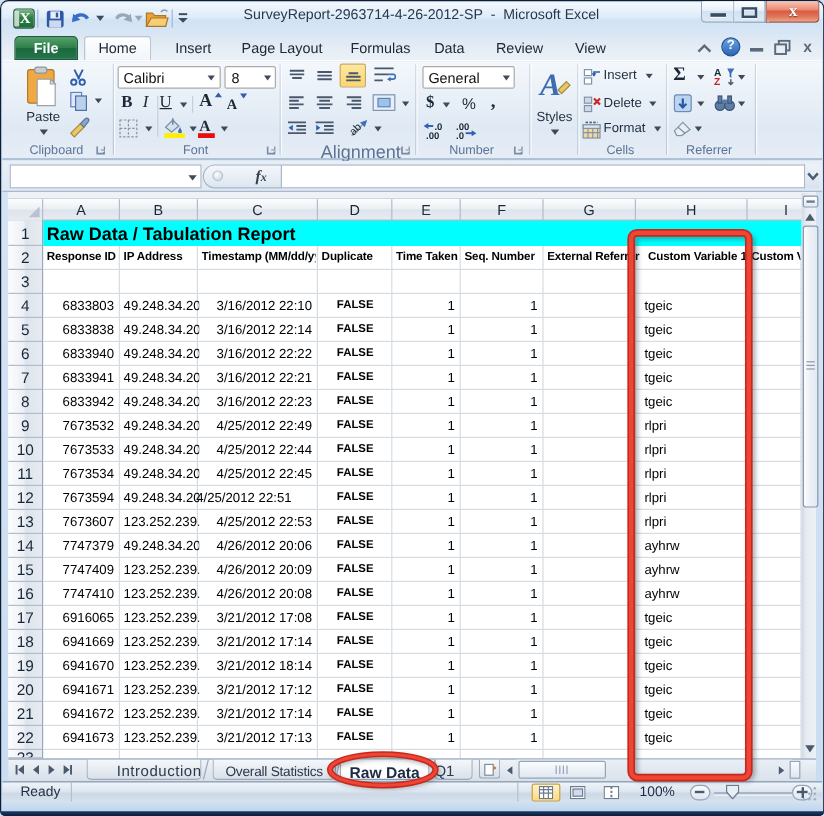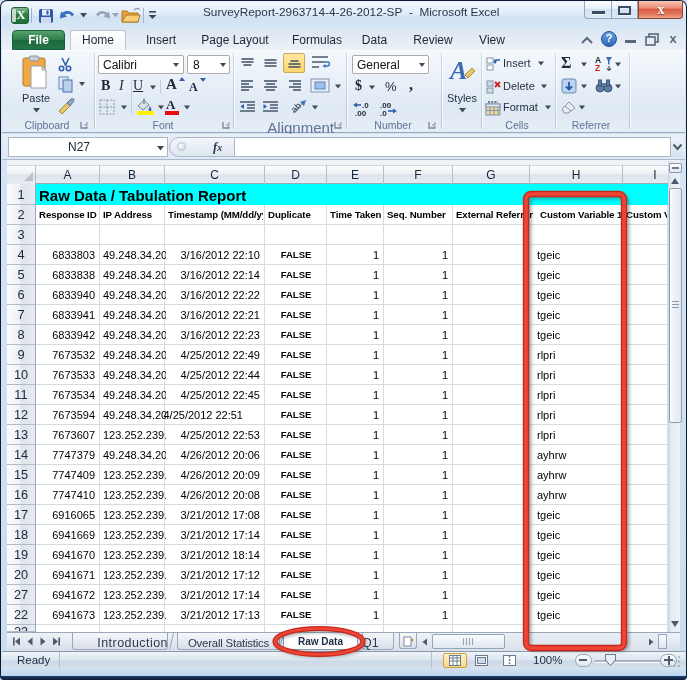--- a/index.html
+++ b/index.html
@@ -405,21 +405,20 @@
 <svg class="abs" style="left:560px;top:100px" width="17" height="14" viewBox="0 0 17 14">
 <path d="M2 9 L9 2 L15 8 L8 13 L4 13 Z" fill="#e9eef5" stroke="#8194ab"></path>
 <path d="M5 6 L11 11" stroke="#8194ab" stroke-width="1"></path>
     </svg>
 <svg class="abs" style="left:578px;top:105px" width="8" height="5" viewBox="0 0 8 5">
       <path d="M1 0.5 L7 0.5 L4 4.5 Z" fill="#3f4a58"></path>
     </svg>
 
 <div class="abs" style="left:2px;top:134px;width:683px;height:26px;background:linear-gradient(180deg,#e9eff7,#dfe8f3);border-bottom:1px solid #a9b8ca"></div>
 <div class="abs" style="left:8px;top:137px;width:160px;height:20px;background:#fff;border:1px solid #aab7c8"></div>
-<div class="abs" style="left:8px;top:137px;width:142px;height:20px;font-size:12px;color:#1a2736;text-align:center;line-height:20px">N27</div>
 <svg class="abs" style="left:156px;top:145px" width="9" height="6" viewBox="0 0 9 6">
       <path d="M1 1 L8 1 L4.5 5.5 Z" fill="#3f4a58"></path>
     </svg>
 
 <div class="abs" style="left:169px;top:137px;width:66px;height:20px;background:linear-gradient(180deg,#f4f7fb,#dde6f0);border:1px solid #aab7c8;border-radius:10px 0 0 10px"></div>
 <div class="abs" style="left:177px;top:142px;width:9px;height:9px;border-radius:50%;background:radial-gradient(circle at 35% 35%,#fdfefe,#c6d2e0);border:1px solid #b5c2d2"></div>
 <div class="abs" style="left:213px;top:139px;font-size:13px;font-style:italic;font-family:Liberation Serif,serif;font-weight:bold;color:#33414f">f<span style="font-size:10px">x</span></div>
 <div class="abs" style="left:235px;top:137px;width:436px;height:20px;background:#fff;border:1px solid #aab7c8;border-left:none"></div>
 <div class="abs" style="left:671px;top:137px;width:12px;height:20px;background:linear-gradient(180deg,#eef3f9,#d8e2ee)"></div>
 <svg class="abs" style="left:672px;top:143px" width="11" height="8" viewBox="0 0 11 8">
@@ -459,21 +458,21 @@
 <div class="abs" style="left:7px;top:385px;width:28px;height:20px;border-bottom:1px solid #b2bccb;font-size:12.8px;color:#17273c;text-align:center;line-height:20px;overflow:hidden">11</div>
 <div class="abs" style="left:7px;top:405px;width:28px;height:20px;border-bottom:1px solid #b2bccb;font-size:12.8px;color:#17273c;text-align:center;line-height:20px;overflow:hidden">12</div>
 <div class="abs" style="left:7px;top:425px;width:28px;height:20px;border-bottom:1px solid #b2bccb;font-size:12.8px;color:#17273c;text-align:center;line-height:20px;overflow:hidden">13</div>
 <div class="abs" style="left:7px;top:445px;width:28px;height:20px;border-bottom:1px solid #b2bccb;font-size:12.8px;color:#17273c;text-align:center;line-height:20px;overflow:hidden">14</div>
 <div class="abs" style="left:7px;top:465px;width:28px;height:20px;border-bottom:1px solid #b2bccb;font-size:12.8px;color:#17273c;text-align:center;line-height:20px;overflow:hidden">15</div>
 <div class="abs" style="left:7px;top:485px;width:28px;height:20px;border-bottom:1px solid #b2bccb;font-size:12.8px;color:#17273c;text-align:center;line-height:20px;overflow:hidden">16</div>
 <div class="abs" style="left:7px;top:505px;width:28px;height:20px;border-bottom:1px solid #b2bccb;font-size:12.8px;color:#17273c;text-align:center;line-height:20px;overflow:hidden">17</div>
 <div class="abs" style="left:7px;top:525px;width:28px;height:20px;border-bottom:1px solid #b2bccb;font-size:12.8px;color:#17273c;text-align:center;line-height:20px;overflow:hidden">18</div>
 <div class="abs" style="left:7px;top:545px;width:28px;height:20px;border-bottom:1px solid #b2bccb;font-size:12.8px;color:#17273c;text-align:center;line-height:20px;overflow:hidden">19</div>
 <div class="abs" style="left:7px;top:565px;width:28px;height:20px;border-bottom:1px solid #b2bccb;font-size:12.8px;color:#17273c;text-align:center;line-height:20px;overflow:hidden">20</div>
-<div class="abs" style="left:7px;top:585px;width:28px;height:20px;border-bottom:1px solid #b2bccb;font-size:12.8px;color:#17273c;text-align:center;line-height:20px;overflow:hidden">27</div>
+<div class="abs" style="left:7px;top:585px;width:28px;height:20px;border-bottom:1px solid #b2bccb;font-size:12.8px;color:#17273c;text-align:center;line-height:20px;overflow:hidden">21</div>
 <div class="abs" style="left:7px;top:605px;width:28px;height:20px;border-bottom:1px solid #b2bccb;font-size:12.8px;color:#17273c;text-align:center;line-height:20px;overflow:hidden">22</div>
 <div class="abs" style="left:7px;top:625px;width:28px;height:7px;border-bottom:1px solid #b2bccb;font-size:12.8px;color:#17273c;text-align:center;line-height:14px;overflow:hidden">23</div>
 <div class="abs" style="left:99px;top:205px;width:1px;height:427px;background:#d6dce4"></div>
 <div class="abs" style="left:164px;top:205px;width:1px;height:427px;background:#d6dce4"></div>
 <div class="abs" style="left:264px;top:205px;width:1px;height:427px;background:#d6dce4"></div>
 <div class="abs" style="left:326px;top:205px;width:1px;height:427px;background:#d6dce4"></div>
 <div class="abs" style="left:383px;top:205px;width:1px;height:427px;background:#d6dce4"></div>
 <div class="abs" style="left:452px;top:205px;width:1px;height:427px;background:#d6dce4"></div>
 <div class="abs" style="left:529px;top:205px;width:1px;height:427px;background:#d6dce4"></div>
 <div class="abs" style="left:622px;top:205px;width:1px;height:427px;background:#d6dce4"></div>
@@ -678,21 +677,21 @@
 <svg class="abs" style="left:51px;top:637px" width="10" height="9" viewBox="0 0 10 9">
       <path d="M2 0.5 L7 4.5 L2 8.5 Z" fill="#4b5a6c"></path>
       <rect x="7.4" y="0.5" width="1.6" height="8" fill="#4b5a6c"></rect>
     </svg>
 
 <div class="abs" style="left:72px;top:633px;width:96px;height:17px;background:linear-gradient(180deg,#f6f8fa,#d9e0e9);border:1px solid #9aa8ba;border-top:none;border-radius:0 0 4px 4px"></div>
     <div class="abs" style="left:72px;top:636px;width:96px;text-align:right;font-size:12.5px;font-weight:normal;color:#2b3a4d;white-space:nowrap"><span style="letter-spacing:.45px">Introduction</span></div>
 <div class="abs" style="left:177px;top:633px;width:103px;height:17px;background:linear-gradient(180deg,#f6f8fa,#d9e0e9);border:1px solid #9aa8ba;border-top:none;border-radius:0 0 4px 4px"></div>
     <div class="abs" style="left:177px;top:636px;width:103px;text-align:center;font-size:12.5px;font-weight:normal;color:#2b3a4d;white-space:nowrap"><span style="font-size:11.4px;letter-spacing:-.2px">Overall Statistics</span></div>
 <div class="abs" style="left:283px;top:633px;width:75px;height:17px;background:#fdfdfe;border:1px solid #8b99ac;border-top:none;border-radius:0 0 4px 4px"></div>
-    <div class="abs" style="left:283px;top:636px;width:75px;text-align:center;font-size:10px;font-weight:bold;color:#1c2c44;white-space:nowrap">Raw Data</div>
+    <div class="abs" style="left:283px;top:636px;width:75px;text-align:center;font-size:13px;font-weight:bold;color:#1c2c44;white-space:nowrap">Raw Data</div>
 <div class="abs" style="left:362px;top:633px;width:32px;height:17px;background:linear-gradient(180deg,#f6f8fa,#d9e0e9);border:1px solid #9aa8ba;border-top:none;border-radius:0 0 4px 4px"></div>
     <div class="abs" style="left:362px;top:636px;width:32px;text-align:left;font-size:12.5px;font-weight:normal;color:#2b3a4d;white-space:nowrap">Q1</div>
 <div class="abs" style="left:170.5px;top:633px;width:1px;height:17px;background:#9aa8ba;transform:rotate(14deg)"></div>
 <div class="abs" style="left:281px;top:633px;width:1px;height:17px;background:#9aa8ba;transform:rotate(14deg)"></div>
 <div class="abs" style="left:359.5px;top:633px;width:1px;height:17px;background:#9aa8ba;transform:rotate(14deg)"></div>
 
 <div class="abs" style="left:399px;top:633px;width:18px;height:16px;background:linear-gradient(180deg,#f6f8fa,#d9e0e9);border:1px solid #9aa8ba;border-top:none;border-radius:0 0 3px 3px"></div>
 <svg class="abs" style="left:403px;top:636px" width="11" height="11" viewBox="0 0 11 11">
       <rect x="1" y="1" width="7" height="9" fill="#fff" stroke="#7a8ba4"></rect>
       <path d="M8 4 L10.5 4 M9.2 2.7 L9.2 5.3" stroke="#c87a1e" stroke-width="1.2"></path>

